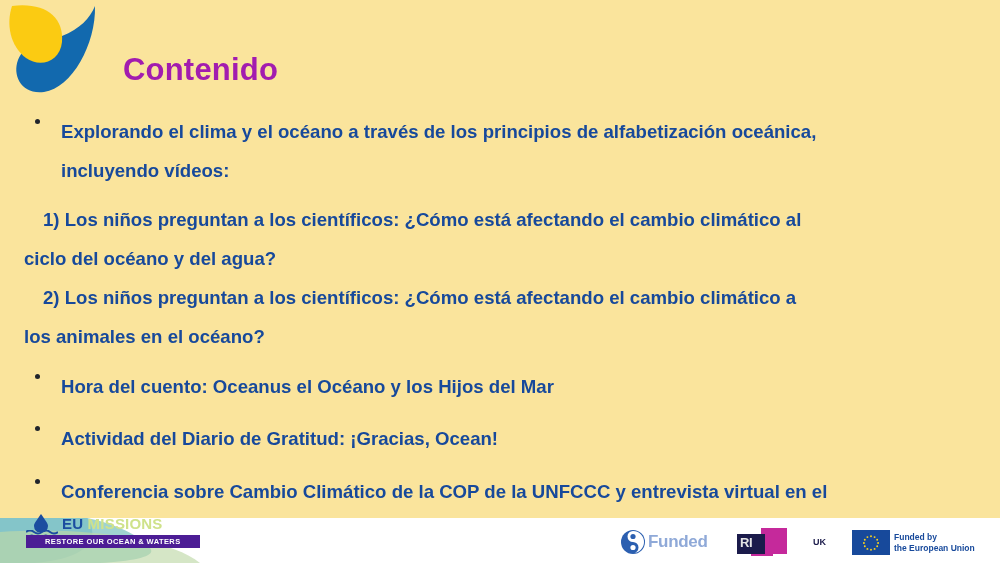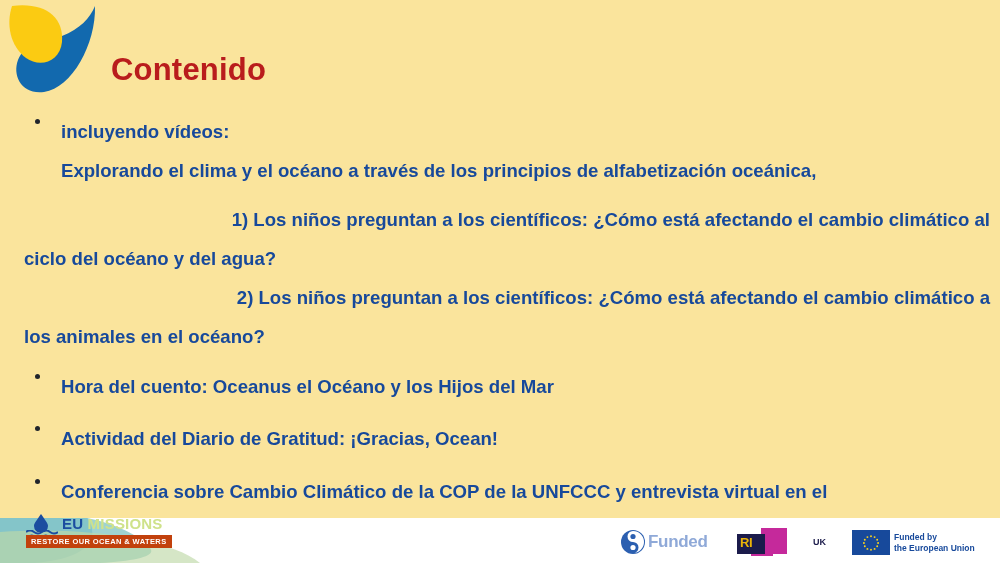--- a/index.html
+++ b/index.html
@@ -15,22 +15,22 @@
   .brand-mark{position:absolute;left:0;top:0;width:104px;height:100px;}
   .brand-mark svg{display:block;width:104px;height:100px;}
 
   .header-kicker{
     position:absolute;right:14px;top:20px;
     font-size:12.5px;font-weight:bold;color:#17499B;
     letter-spacing:.1px;white-space:nowrap;
   }
 
   .page-title{
-    position:absolute;left:111px;top:54px;
-    font-size:31px;font-weight:bold;color:#b91c1c;
+    position:absolute;left:123px;top:54px;
+    font-size:31px;font-weight:bold;color:#a21caf;
     letter-spacing:.2px;line-height:1;
   }
 
   
   .content{position:absolute;left:0;top:112px;width:1000px;}
 
   .blk{position:relative;color:#17499B;font-weight:bold;}
   .blk .bullet{
     position:absolute;left:35px;top:.42em;
     width:5px;height:5px;border-radius:50%;background:#20242b;
@@ -40,21 +40,21 @@
     margin:0;
   }
 
   .b1{position:absolute;left:0;top:0;width:990px;}
   .b1 .para{padding-left:61px;text-indent:0;}
   .b1 .l2{padding-left:61px;}
 
   .n1{position:absolute;left:0;top:88px;width:990px;}
   .n2{position:absolute;left:0;top:166px;width:990px;}
   .n1 .para,.n2 .para{padding-left:24px;}
-  .n1 .l1,.n2 .l1{text-indent:28px;padding-left:36px;text-align:right;}
+  .n1 .l1,.n2 .l1{text-indent:28px;padding-left:15px;}
   .n1 .l2,.n2 .l2{text-indent:0;padding-left:24px;}
 
   .b2{position:absolute;left:0;top:255px;width:990px;}
   .b3{position:absolute;left:0;top:307px;width:990px;}
   .b4{position:absolute;left:0;top:360px;width:990px;}
   .b2 .para,.b3 .para,.b4 .para{padding-left:61px;}
   .b4 .l2{padding-left:61px;}
 
   
   .footer{
@@ -68,41 +68,41 @@
   .eum-drop{position:absolute;left:20px;top:4px;width:14px;height:18px;}
   .eum-waves{position:absolute;left:12px;top:18px;width:32px;height:12px;}
   .eum-text{
     position:absolute;left:48px;top:5px;
     font-size:15px;font-weight:bold;color:#1B4DA0;letter-spacing:.2px;
     white-space:nowrap;
   }
   .eum-text .mis{color:#CFE28A;}
   .eum-tag{
     position:absolute;left:12px;top:25px;
-    background:#c2410c;color:#ffffff;
+    background:#4c1d95;color:#ffffff;
     font-size:7.5px;font-weight:bold;letter-spacing:.4px;
-    padding:2px 5px;white-space:nowrap;
+    padding:2px 19px;white-space:nowrap;
   }
 
   
   .probleu{position:absolute;left:620px;top:528px;width:110px;height:30px;}
   .pb-mark{position:absolute;left:0;top:1px;width:26px;height:26px;}
   .pb-text{
     position:absolute;left:28px;top:4px;
     font-size:17px;font-weight:bold;color:#8FA9D8;letter-spacing:-.3px;
     white-space:nowrap;
   }
 
   
   .riuk{position:absolute;left:737px;top:528px;width:62px;height:30px;}
   .riuk-magenta-a{position:absolute;left:24px;top:0px;width:26px;height:26px;background:#C5299B;}
   .riuk-magenta-b{position:absolute;left:14px;top:14px;width:22px;height:14px;background:#C5299B;}
   .riuk-navy{position:absolute;left:0px;top:6px;width:28px;height:20px;background:#1B1B4B;}
   .riuk-navy span{
-    position:absolute;left:3px;top:1px;color:#eab308;
+    position:absolute;left:3px;top:1px;color:#e5e5e5;
     font-size:13px;font-weight:bold;letter-spacing:-.5px;
   }
   .riuk-uk{
     position:absolute;left:52px;top:10px;
     font-size:9px;font-weight:bold;color:#1B1B4B;line-height:9px;padding-left:24px;
   }
 
   
   .euflag{position:absolute;left:852px;top:529px;width:142px;height:28px;}
   .euflag-box{position:absolute;left:0;top:1px;width:38px;height:25px;background:#17499B;}
@@ -125,22 +125,22 @@
     </svg>
   </div>
 
 
   <div class="page-title">Contenido</div>
 
   <div class="content">
 
     <div class="blk b1">
       <span class="bullet"></span>
+      <p class="para l1">Explorando el clima y el océano a través de los principios de alfabetización oceánica,</p>
       <p class="para l2">incluyendo vídeos:</p>
-      <p class="para l1">Explorando el clima y el océano a través de los principios de alfabetización oceánica,</p>
     </div>
 
     <div class="blk n1">
       <p class="para l1">1) Los niños preguntan a los científicos: ¿Cómo está afectando el cambio climático al</p>
       <p class="para l2">ciclo del océano y del agua?</p>
     </div>
 
     <div class="blk n2">
       <p class="para l1">2) Los niños preguntan a los científicos: ¿Cómo está afectando el cambio climático a</p>
       <p class="para l2">los animales en el océano?</p>

